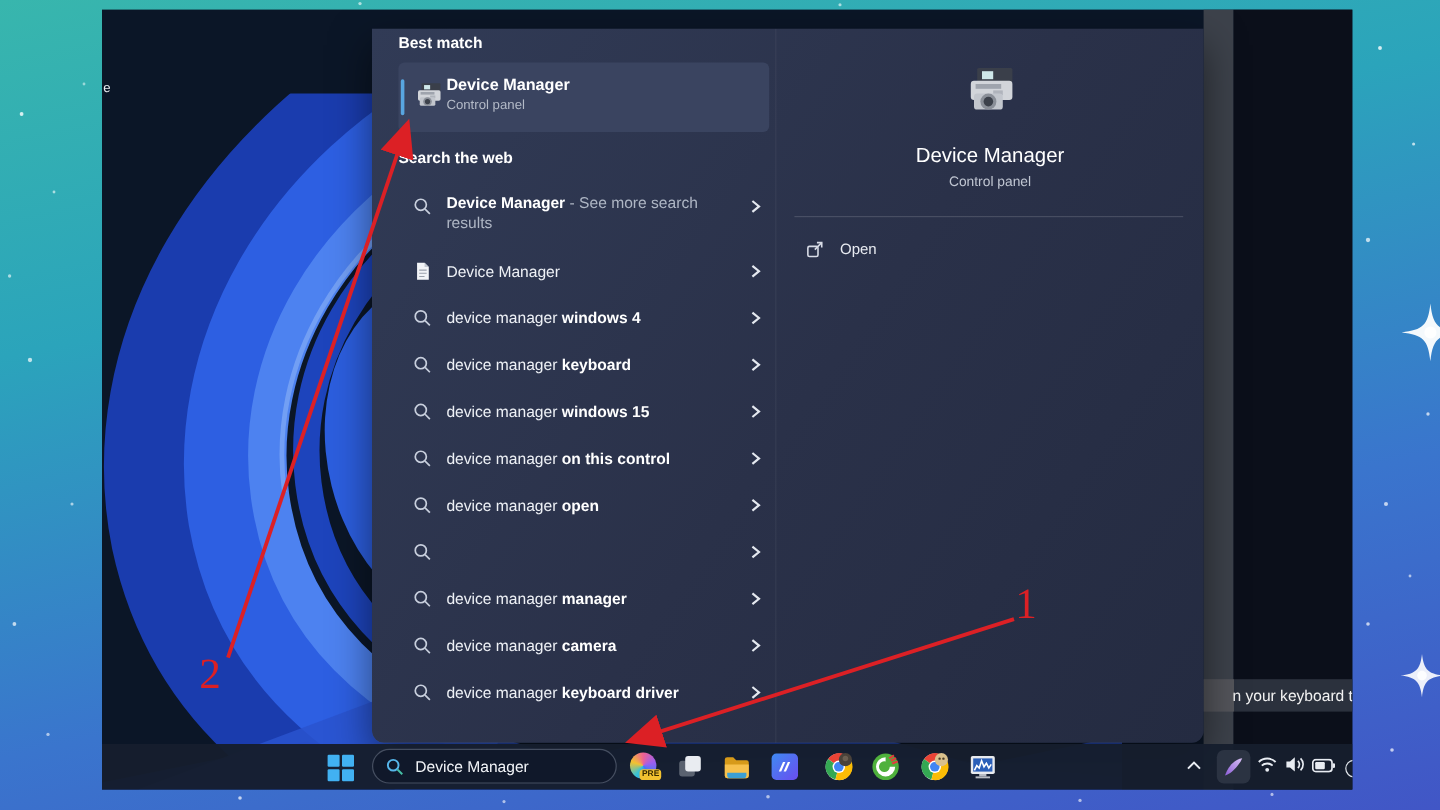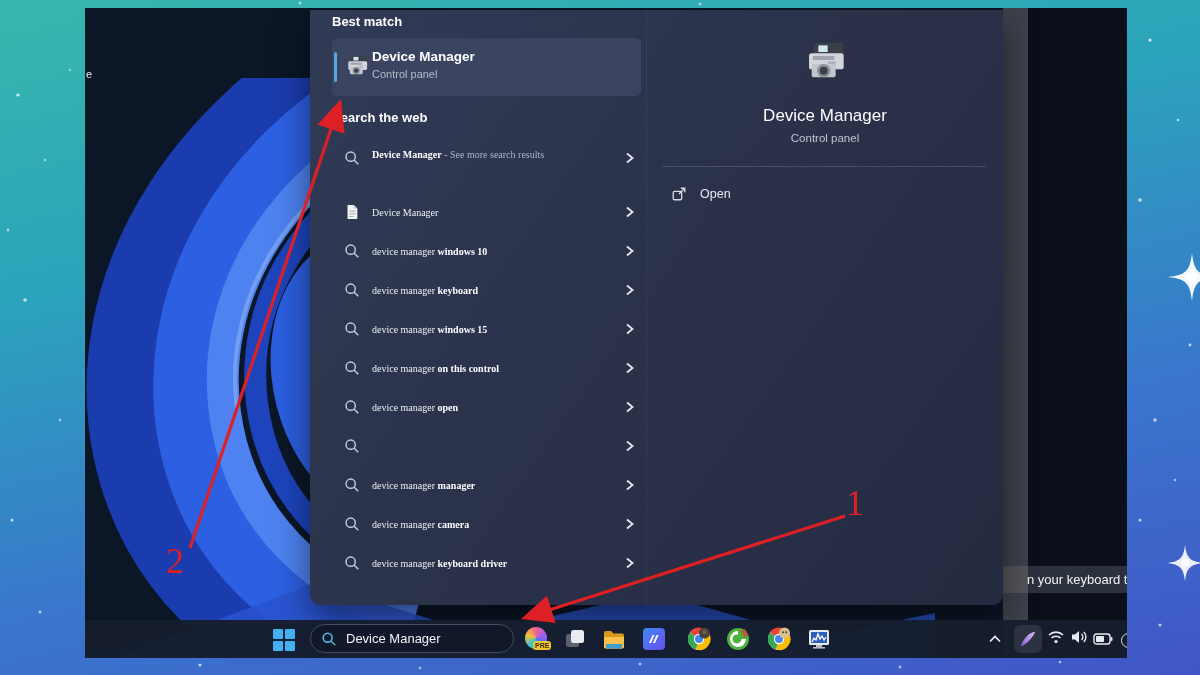--- a/index.html
+++ b/index.html
@@ -19,42 +19,42 @@
   .u-gray{position:absolute;left:918px;top:0;width:25px;height:650px;background:#3d424b;}
   .u-dark{position:absolute;left:943px;top:0;width:99px;height:650px;background:#0b0f1a;}
   .tooltipbar{
     position:absolute;left:918px;top:558px;width:124px;height:27px;
     background:linear-gradient(90deg,#54555b 0 25px,#2b313d 25px);
     color:#f2f2f2;font-size:13px;line-height:27px;white-space:nowrap;
     overflow:hidden;padding-left:24px;box-sizing:border-box;
   }
   
   .panel{
-    position:absolute;left:225px;top:2px;width:693px;height:595px;
+    position:absolute;left:225px;top:16px;width:693px;height:595px;
     border-radius:0 0 10px 10px;
     background:linear-gradient(125deg,#313b56 0%,#2a3149 52%,#242b41 100%);
     box-shadow:0 14px 34px rgba(0,0,0,.5);
   }
   .col-div{position:absolute;left:336px;top:0;width:1px;height:595px;background:rgba(255,255,255,.05);}
   .sec-head{position:absolute;color:#fff;font-size:13px;font-weight:700;}
   .bm-row{
     position:absolute;left:22px;top:28px;width:309px;height:58px;
     background:#3a4460;border-radius:5px;
   }
   .bm-accent{position:absolute;left:2px;top:14px;width:3px;height:30px;border-radius:2px;background:#58a6e0;}
   .bm-icon{position:absolute;left:12px;top:16px;width:26px;height:26px;}
   .bm-title{position:absolute;left:40px;top:11px;color:#fff;font-size:13.5px;font-weight:700;}
   .bm-sub{position:absolute;left:40px;top:30px;color:#b3bac7;font-size:11px;}
   .rows{position:absolute;left:22px;top:130px;width:300px;}
   .srow{position:relative;height:39px;}
   .srow.tall{height:52px;}
   .srow .ric{position:absolute;left:12px;top:50%;margin-top:-8px;width:16px;height:16px;}
   .srow.tall .ric{top:10px;margin-top:0;}
   .srow .rtxt{position:absolute;left:40px;top:50%;transform:translateY(-50%);width:230px;
-    color:#eef1f6;font-size:10px;line-height:17px;font-family:Liberation Serif, serif;}
+    color:#eef1f6;font-size:13px;line-height:17px;}
   .srow.tall .rtxt{top:6px;transform:none;}
   .rtxt .b{font-weight:700;color:#fff;}
   .rtxt .sub{color:#aeb6c4;}
   .chev{position:absolute;right:-4px;top:50%;margin-top:-6px;width:12px;height:12px;}
   .srow.tall .chev{top:12px;margin-top:0;}
   
   .detail{position:absolute;left:337px;top:0;width:356px;height:595px;}
   .d-icon{position:absolute;left:154px;top:30px;width:48px;height:48px;}
   .d-title{position:absolute;left:0;top:96px;width:356px;text-align:center;color:#fff;font-size:17px;font-weight:500;}
   .d-sub{position:absolute;left:0;top:122px;width:356px;text-align:center;color:#c0c6d2;font-size:11.5px;}
@@ -181,21 +181,21 @@
         <svg class="chev" viewBox="0 0 12 12">
             <polyline points="3,1.5 8.5,6 3,10.5" fill="none" stroke="#e4e8ef" stroke-width="1.8"></polyline>
           </svg>
       </div>
 
       <div class="srow">
         <svg class="ric" viewBox="0 0 18 18">
             <circle cx="7.5" cy="7.5" r="5.2" fill="none" stroke="#c8cfdd" stroke-width="1.6"></circle>
             <line x1="11.5" y1="11.5" x2="16" y2="16" stroke="#c8cfdd" stroke-width="1.6"></line>
           </svg>
-        <div class="rtxt"><span>device manager</span> <span class="b">windows 10</span></div>
+        <div class="rtxt"><span>device manager</span> <span class="b">windows 4</span></div>
         <svg class="chev" viewBox="0 0 12 12">
             <polyline points="3,1.5 8.5,6 3,10.5" fill="none" stroke="#e4e8ef" stroke-width="1.8"></polyline>
           </svg>
       </div>
 
       <div class="srow">
         <svg class="ric" viewBox="0 0 18 18">
             <circle cx="7.5" cy="7.5" r="5.2" fill="none" stroke="#c8cfdd" stroke-width="1.6"></circle>
             <line x1="11.5" y1="11.5" x2="16" y2="16" stroke="#c8cfdd" stroke-width="1.6"></line>
           </svg>

